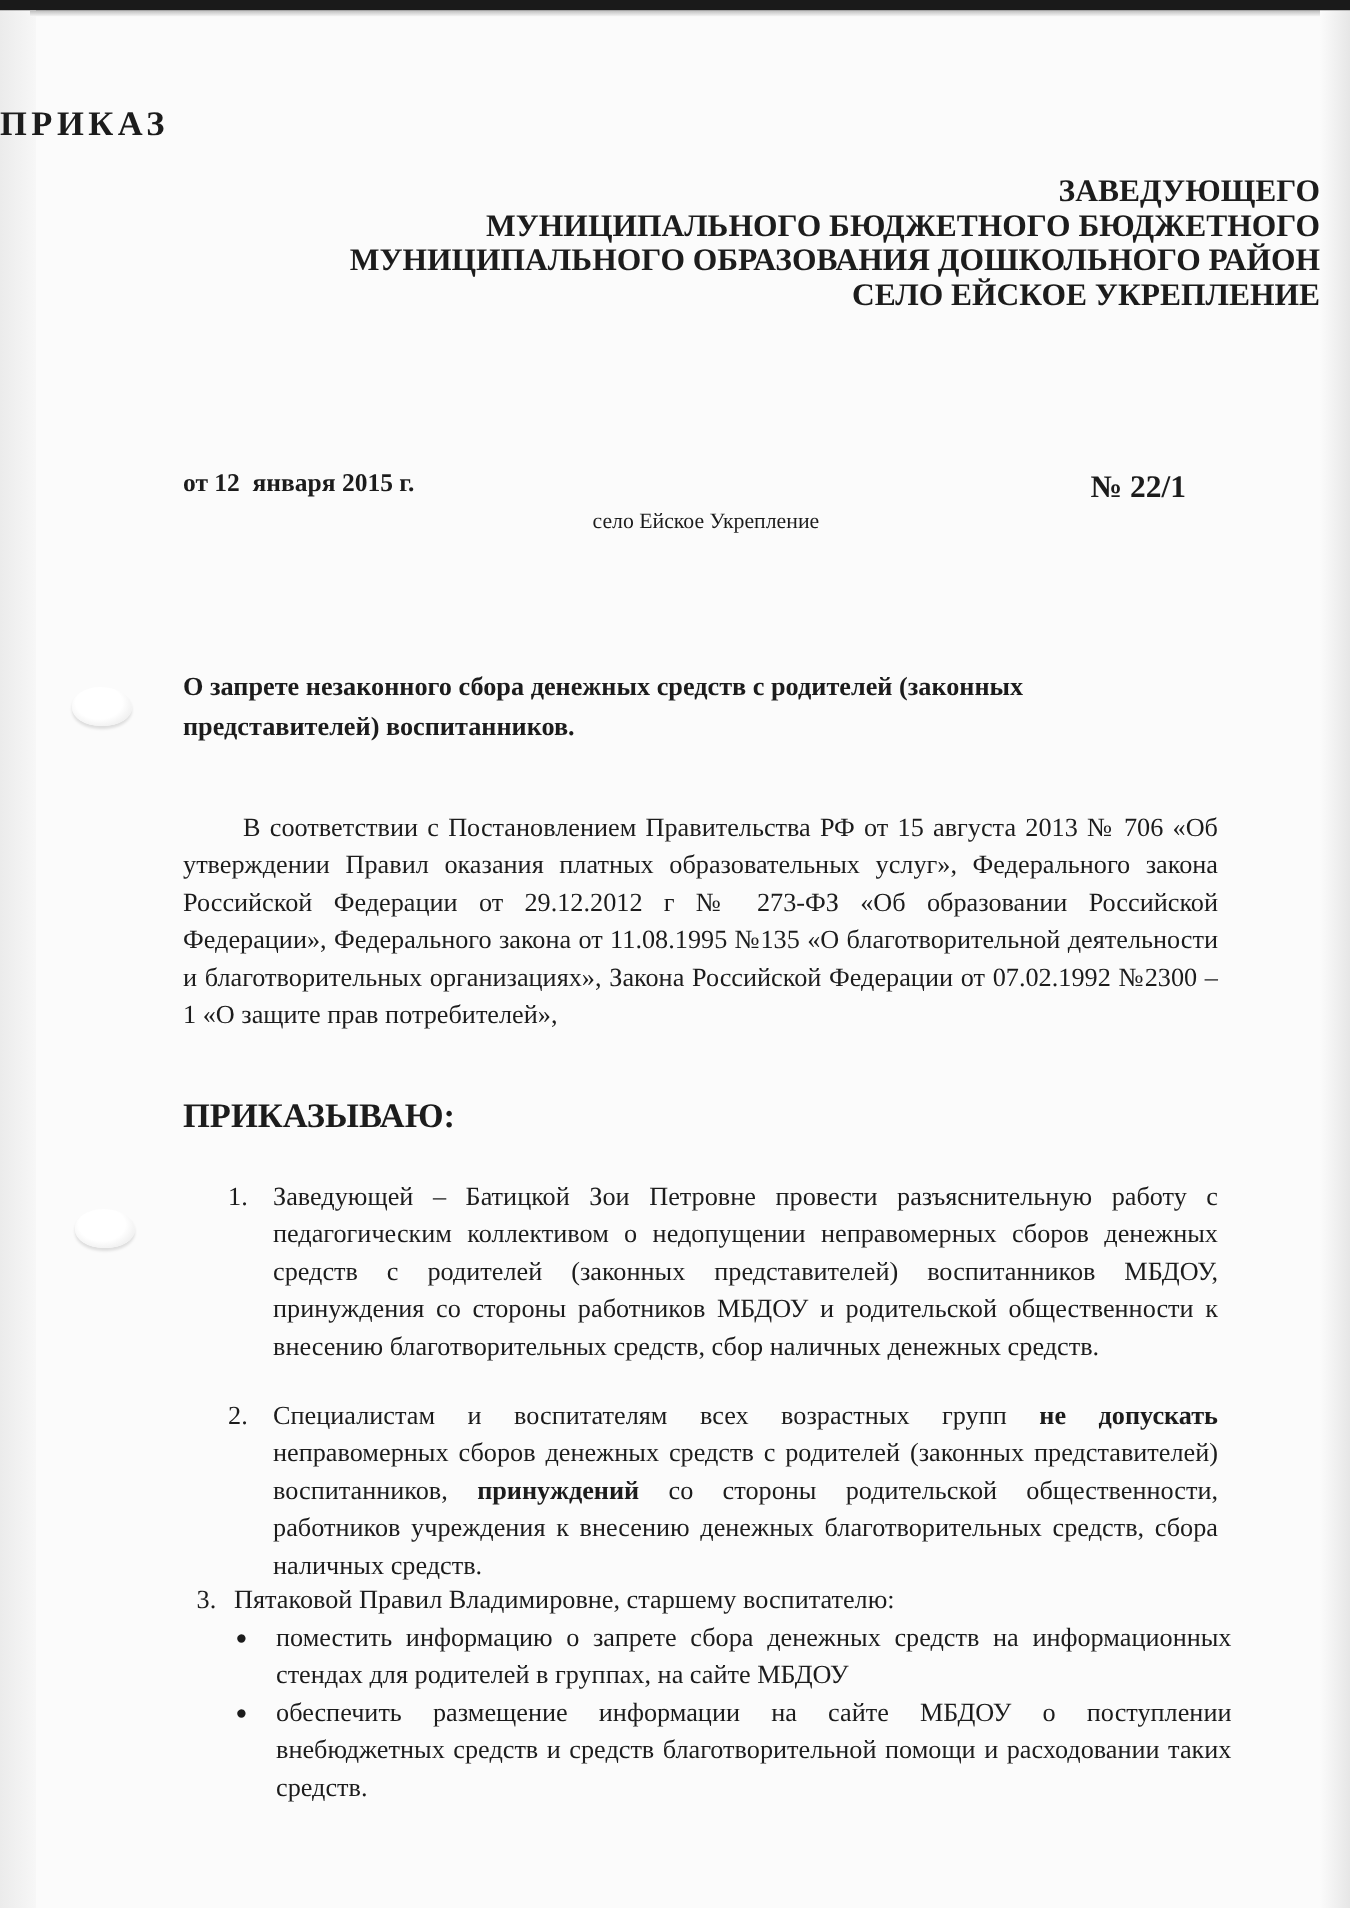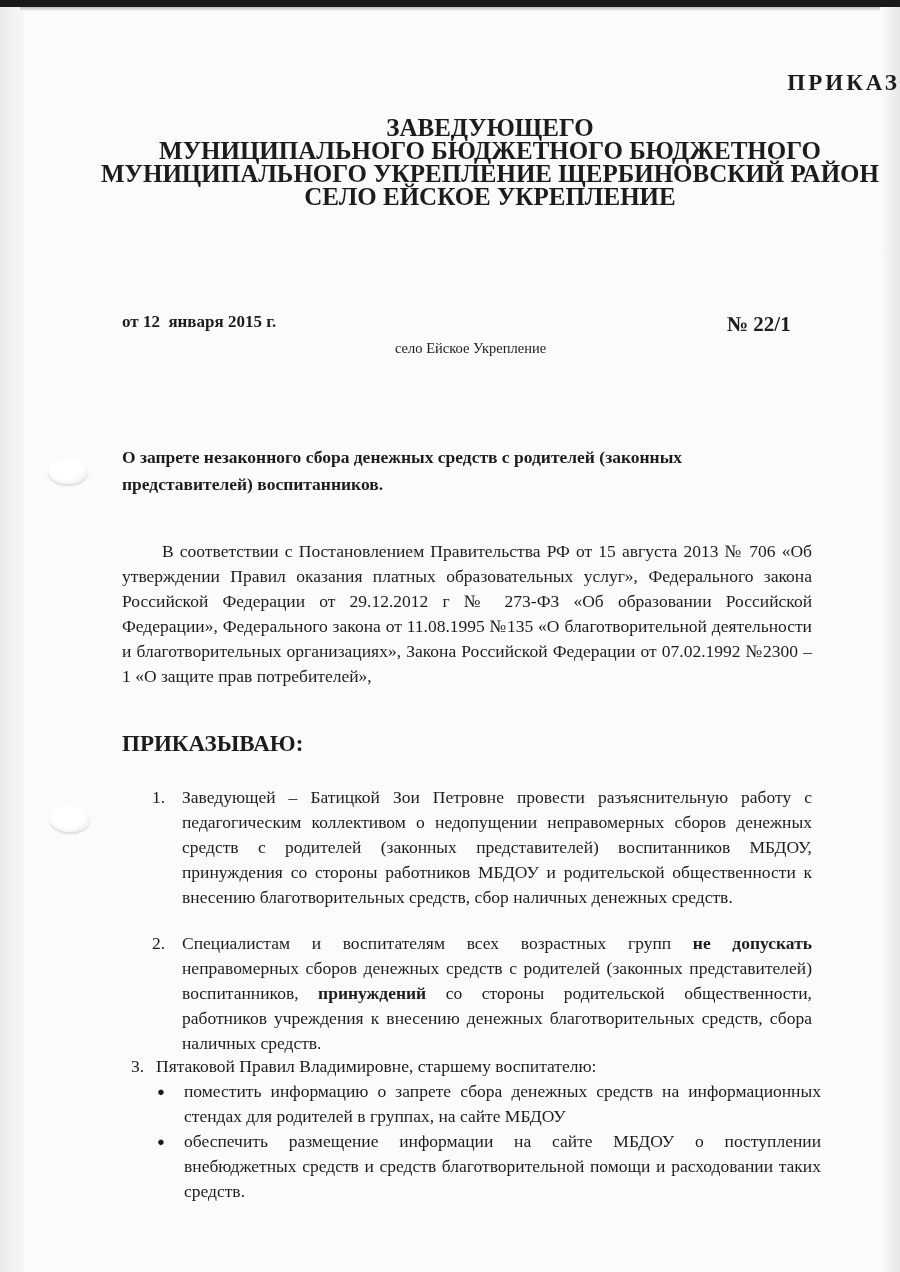--- a/index.html
+++ b/index.html
@@ -27,26 +27,26 @@
   }
   .punch {
     position:absolute; width:40px; height:26px; border-radius:50% 55% 50% 50%;
     background:radial-gradient(ellipse at 45% 40%,#ffffff 50%,#e2e2e2 100%);
     box-shadow:0 2px 2px rgba(0,0,0,0.12);
   }
   .punch-1 { left:48px; top:458px; }
   .punch-2 { left:50px; top:806px; }
 
   .title {
-    position:absolute; left:0; width:900px; text-align:right;
+    position:absolute; left:0; width:900px; text-align:left;
     top:70px; font-size:23px; font-weight:bold; letter-spacing:3px;
   }
   .heading {
-    position:absolute; left:100px; width:780px; text-align:center;
-    top:116px; font-size:25px; font-weight:bold; line-height:23px;
+    position:absolute; left:100px; width:780px; text-align:right;
+    top:116px; font-size:21px; font-weight:bold; line-height:23px;
   }
   .date {
     position:absolute; left:122px; top:312px; font-size:17px; font-weight:bold;
   }
   .number {
     position:absolute; left:727px; top:312px; font-size:21px; font-weight:bold;
   }
   .place {
     position:absolute; left:395px; top:340px; font-size:14.5px;
   }
@@ -89,21 +89,21 @@
 <div class="page-edge-top"></div>
 <div class="page-edge-right"></div>
 <div class="punch punch-1"></div>
 <div class="punch punch-2"></div>
 
 <div class="title">ПРИКАЗ</div>
 
 <div class="heading">
   <div>ЗАВЕДУЮЩЕГО</div>
   <div>МУНИЦИПАЛЬНОГО БЮДЖЕТНОГО БЮДЖЕТНОГО</div>
-  <div>МУНИЦИПАЛЬНОГО УКРЕПЛЕНИЕ ЩЕРБИНОВСКИЙ РАЙОН</div>
+  <div>МУНИЦИПАЛЬНОГО ОБРАЗОВАНИЯ ДОШКОЛЬНОГО РАЙОН</div>
   <div>СЕЛО ЕЙСКОЕ УКРЕПЛЕНИЕ</div>
 </div>
 
 <div class="date" style="white-space:pre;">от 12  января 2015 г.</div>
 <div class="number">№ 22/1</div>
 <div class="place">село Ейское Укрепление</div>
 
 <div class="subject">О запрете незаконного сбора денежных средств с родителей (законных представителей) воспитанников.</div>
 
 <div class="preamble">В соответствии с Постановлением Правительства РФ от 15 августа 2013 № 706 «Об утверждении Правил оказания платных образовательных услуг»,   Федерального закона Российской Федерации от 29.12.2012 г № 273-ФЗ «Об образовании Российской Федерации», Федерального закона от 11.08.1995   №135   «О   благотворительной   деятельности   и благотворительных организациях», Закона Российской Федерации от 07.02.1992 №2300 – 1 «О защите прав потребителей»,</div>

